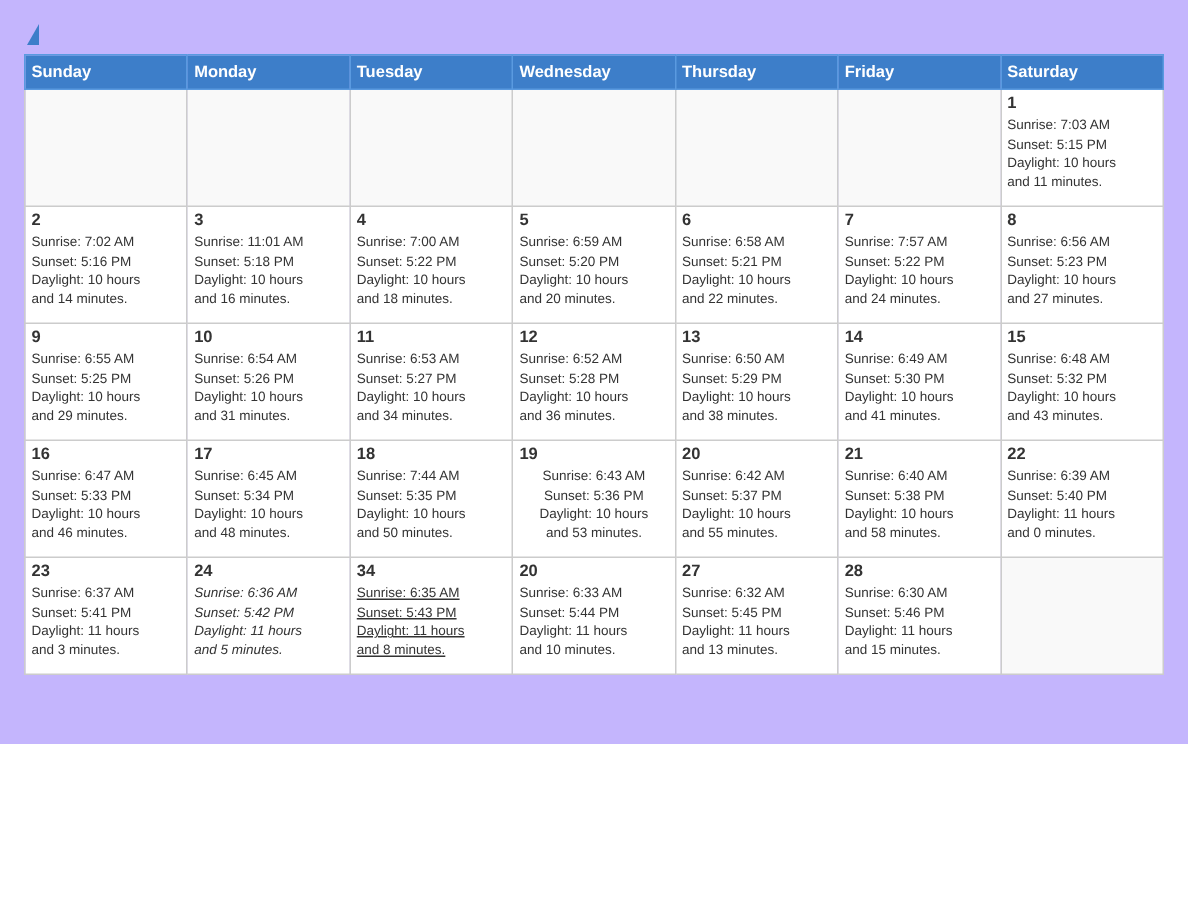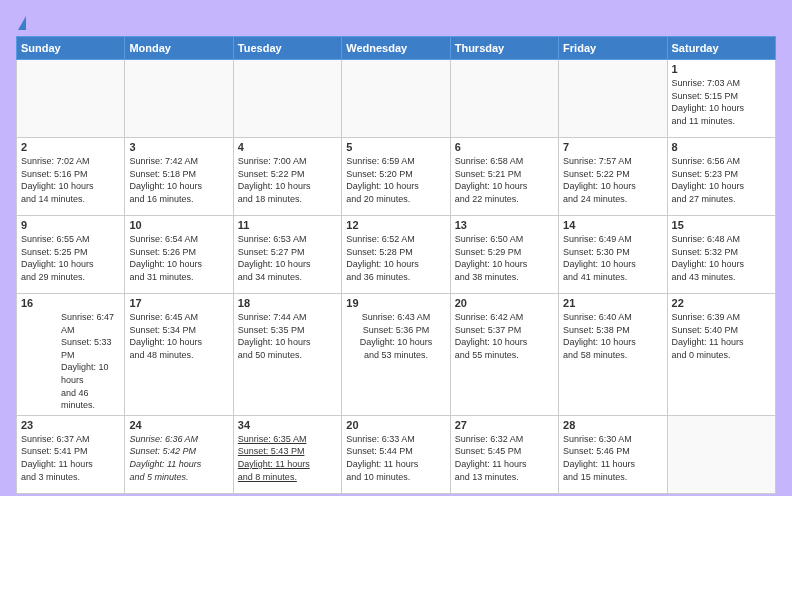--- a/index.html
+++ b/index.html
@@ -135,21 +135,21 @@
         <tr>
           <td>
             <span class="day-number">2</span>
             <div class="day-info" style="white-space: pre-line;">Sunrise: 7:02 AM
 Sunset: 5:16 PM
 Daylight: 10 hours
 and 14 minutes.</div>
           </td>
           <td>
             <span class="day-number">3</span>
-            <div class="day-info" style="white-space: pre-line;">Sunrise: 7:42 AM
+            <div class="day-info" style="white-space: pre-line;">Sunrise: 11:01 AM
 Sunset: 5:18 PM
 Daylight: 10 hours
 and 16 minutes.</div>
           </td>
           <td>
             <span class="day-number">4</span>
             <div class="day-info" style="white-space: pre-line;">Sunrise: 7:00 AM
 Sunset: 5:22 PM
 Daylight: 10 hours
 and 18 minutes.</div>
@@ -230,21 +230,21 @@
             <span class="day-number">15</span>
             <div class="day-info" style="white-space: pre-line;">Sunrise: 6:48 AM
 Sunset: 5:32 PM
 Daylight: 10 hours
 and 43 minutes.</div>
           </td>
         </tr>
         <tr>
           <td>
             <span class="day-number">16</span>
-            <div class="day-info" style="white-space: pre-line; margin-left: 40px;">Sunrise: 6:47 AM
+            <div class="day-info" style="white-space: pre-line;">Sunrise: 6:47 AM
 Sunset: 5:33 PM
 Daylight: 10 hours
 and 46 minutes.</div>
           </td>
           <td>
             <span class="day-number">17</span>
             <div class="day-info" style="white-space: pre-line;">Sunrise: 6:45 AM
 Sunset: 5:34 PM
 Daylight: 10 hours
 and 48 minutes.</div>

